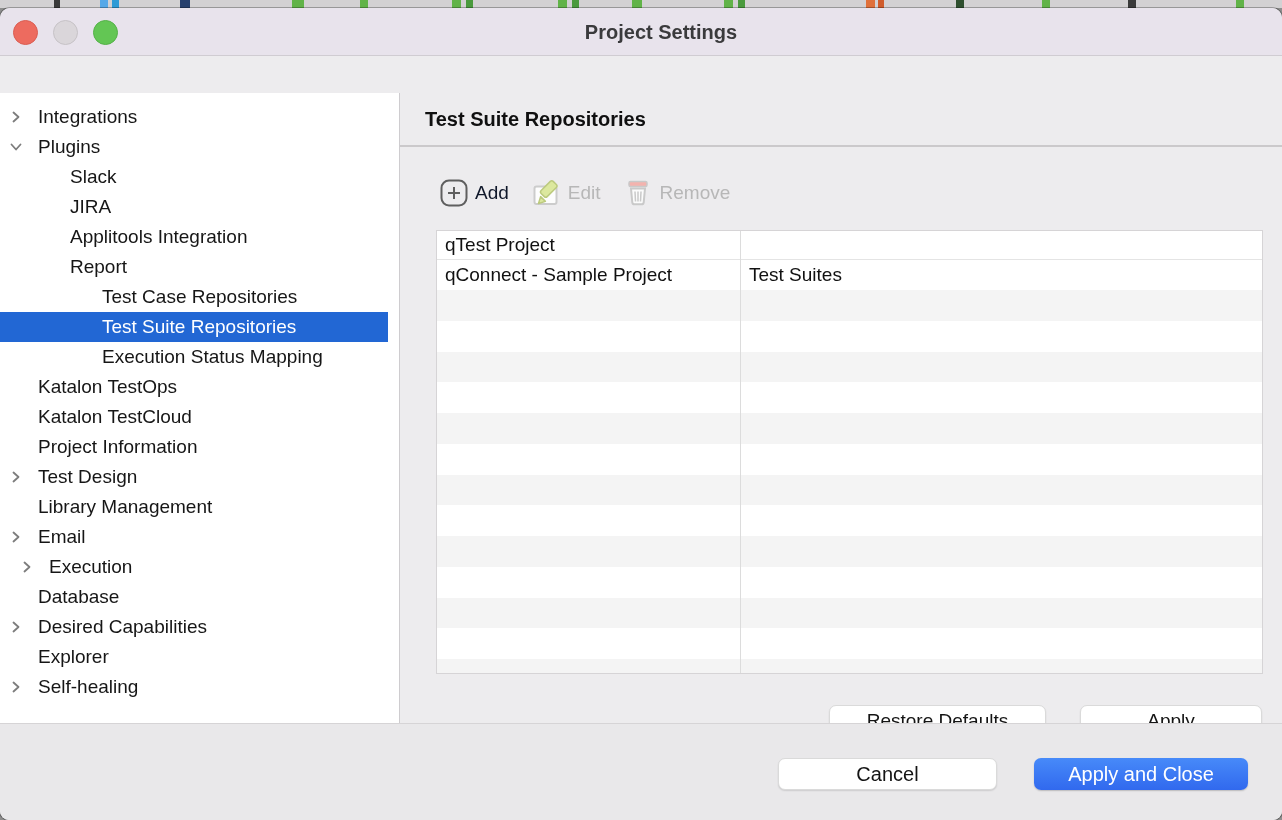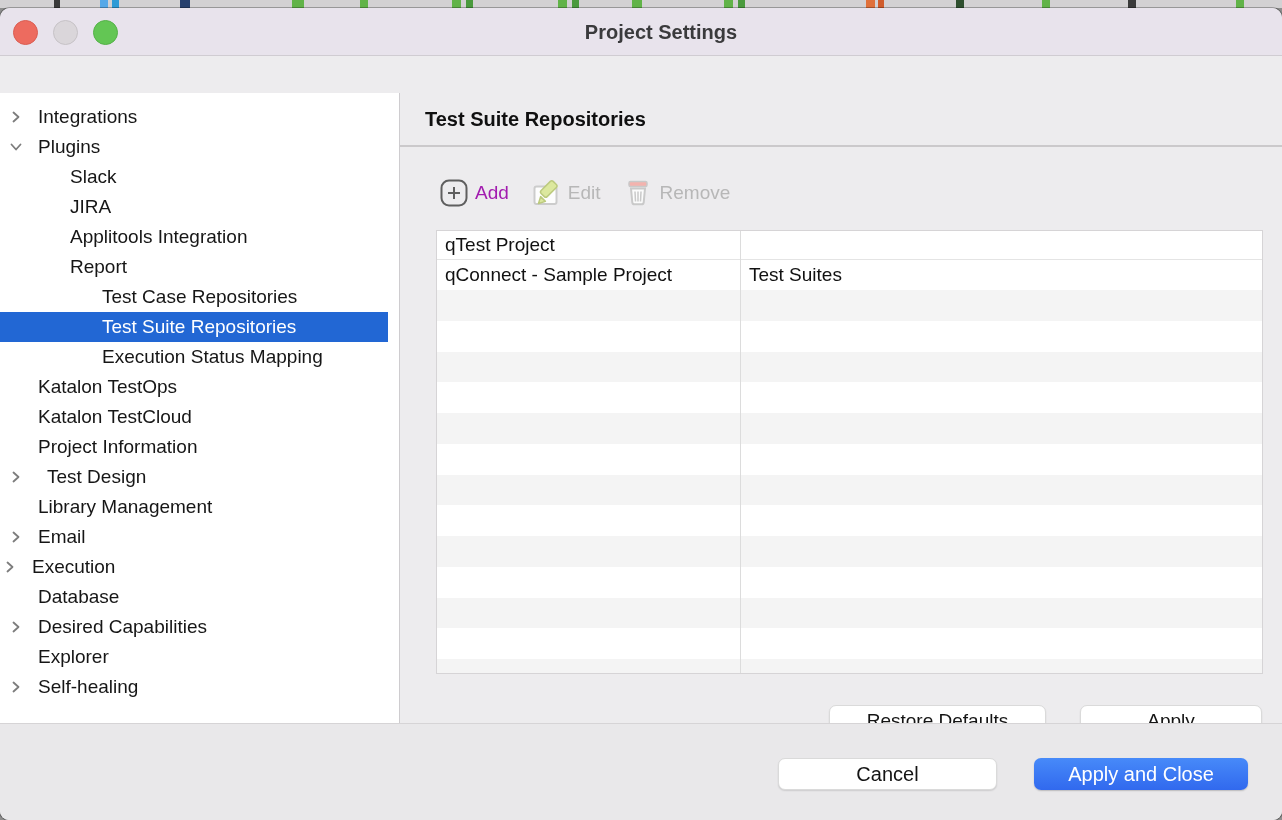--- a/index.html
+++ b/index.html
@@ -29,21 +29,21 @@
   .trow{width:388px;height:30px;display:flex;align-items:center;font-size:19px;color:#161616;white-space:nowrap;}
   .trow .slot{width:30px;flex:none;display:flex;align-items:center;}
   .trow.selected{color:#ffffff;}
 
   
   .panel{flex:1;position:relative;background:#edecee;}
   .panel-header{height:54px;border-bottom:2px solid #cbc9cb;display:flex;align-items:center;padding-left:25px;}
   .panel-header h1{margin:0;font-size:20px;font-weight:700;color:#101010;}
 
   .toolbar{position:absolute;left:40px;top:84px;height:32px;display:flex;align-items:center;gap:22px;}
-  .tool{display:flex;align-items:center;gap:7px;font-size:19px;color:#a21caf;cursor:default;}
+  .tool{display:flex;align-items:center;gap:7px;font-size:19px;color:#0f172a;cursor:default;}
   .tool.disabled{color:#b7b7b7;}
   .tool svg{display:block;}
 
   .table{position:absolute;left:36px;top:137px;width:827px;height:444px;background:#fff;
          border:1px solid #d6d4d6;overflow:hidden;}
   .coldiv{position:absolute;left:303px;top:0;bottom:0;width:1px;background:#dcdcdc;}
   .thead{height:29px;display:flex;align-items:center;border-bottom:1px solid #e4e4e4;background:#fff;}
   .cell1{width:303px;flex:none;padding-left:8px;}
   .cell2{flex:1;padding-left:9px;}
   .thead span{font-size:19px;color:#111;white-space:nowrap;}
@@ -155,41 +155,41 @@
             <span>Katalon TestOps</span>
           </div>
           <div class="trow" style="padding-left: 8px;">
             <span class="slot"></span>
             <span>Katalon TestCloud</span>
           </div>
           <div class="trow" style="padding-left: 8px;">
             <span class="slot"></span>
             <span>Project Information</span>
           </div>
-          <div class="trow" style="padding-left: 8px; gap: 9px;">
+          <div class="trow" style="padding-left: 8px;">
             <span class="slot">
               <svg width="16" height="16" viewBox="0 0 16 16">
                 <polyline points="5.5,3.5 10.5,8 5.5,12.5" fill="none" stroke="#7d7d7d" stroke-width="1.8" stroke-linecap="round" stroke-linejoin="round"></polyline>
               </svg>
             </span>
             <span>Test Design</span>
           </div>
           <div class="trow" style="padding-left: 8px;">
             <span class="slot"></span>
             <span>Library Management</span>
           </div>
           <div class="trow" style="padding-left: 8px;">
             <span class="slot">
               <svg width="16" height="16" viewBox="0 0 16 16">
                 <polyline points="5.5,3.5 10.5,8 5.5,12.5" fill="none" stroke="#7d7d7d" stroke-width="1.8" stroke-linecap="round" stroke-linejoin="round"></polyline>
               </svg>
             </span>
             <span>Email</span>
           </div>
-          <div class="trow" style="padding-left: 2px;">
+          <div class="trow" style="padding-left: 19px;">
             <span class="slot">
               <svg width="16" height="16" viewBox="0 0 16 16">
                 <polyline points="5.5,3.5 10.5,8 5.5,12.5" fill="none" stroke="#7d7d7d" stroke-width="1.8" stroke-linecap="round" stroke-linejoin="round"></polyline>
               </svg>
             </span>
             <span>Execution</span>
           </div>
           <div class="trow" style="padding-left: 8px;">
             <span class="slot"></span>
             <span>Database</span>

